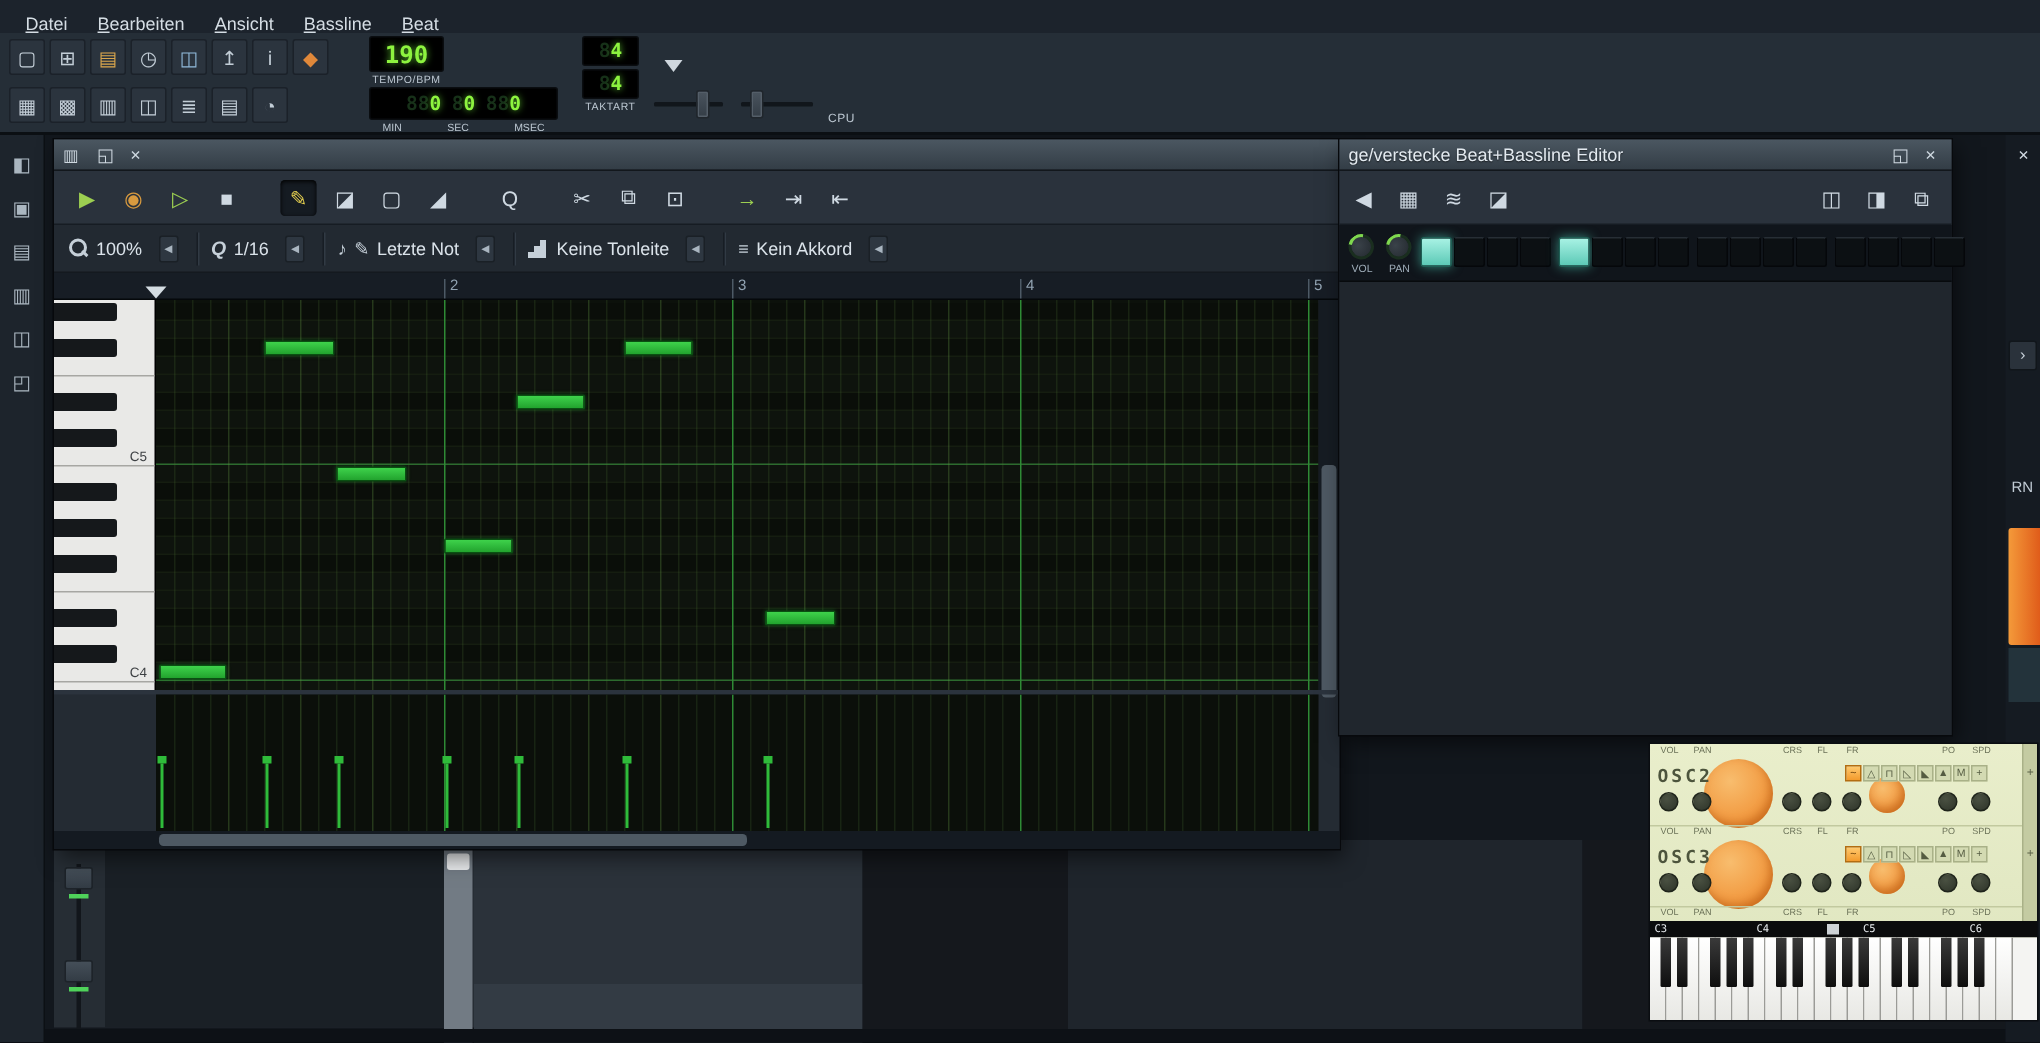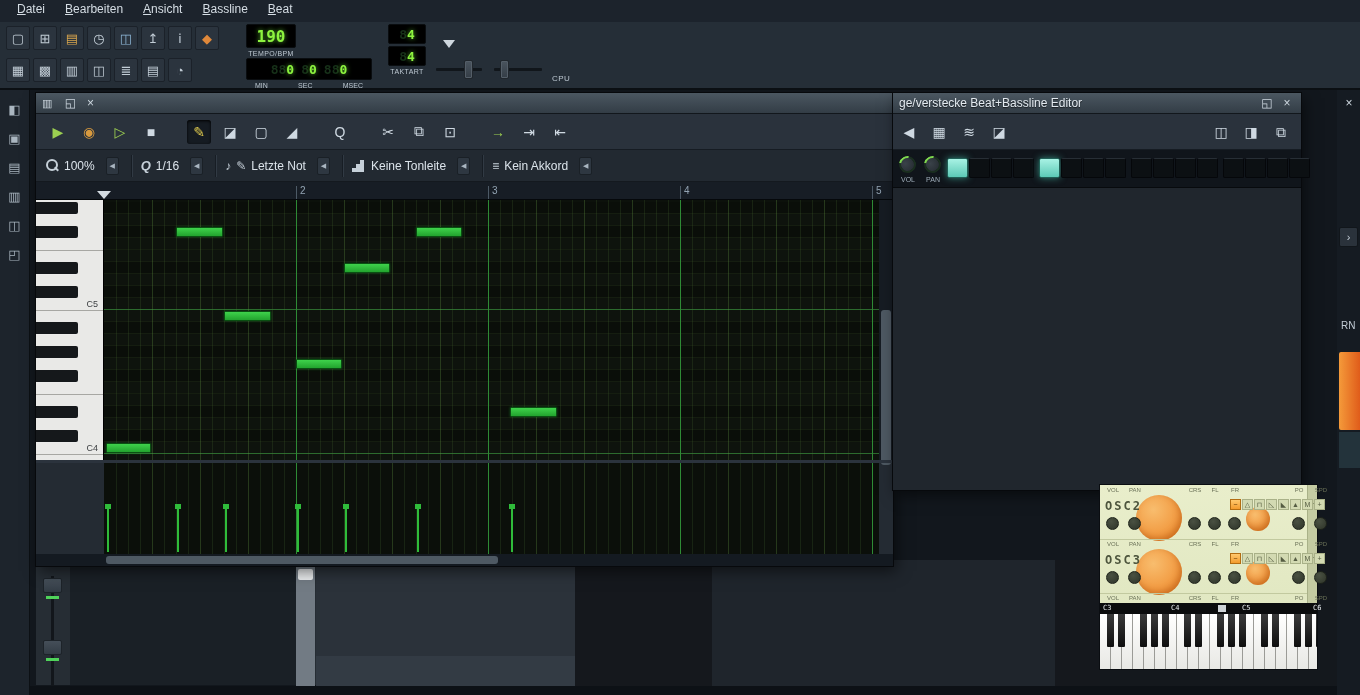--- a/index.html
+++ b/index.html
@@ -1,21 +1,21 @@
 <!DOCTYPE html>
 <html><head>
 <meta charset="utf-8">
 <style>
 *{margin:0;padding:0;box-sizing:border-box}
 html,body{background:#05070a}
 #root{position:relative;width:1360px;height:695px;background:#12171d;overflow:hidden;
   font-family:"Liberation Sans",sans-serif;font-size:12px;color:#d5dde4}
 
 #menubar{position:absolute;left:0;top:0;width:100%;height:26px;background:#1c232c;display:flex;
-  align-items:flex-start;padding-left:8px;gap:2px;border-bottom:1px solid #10151b;z-index:8}
+  align-items:flex-end;padding-left:8px;gap:2px;border-bottom:1px solid #10151b;z-index:8}
 .menu-item{padding:2px 9px;color:#d5dde4;font-size:12px;cursor:default}
 .menu-item::first-letter{text-decoration:underline}
 
 #toolbar{position:absolute;left:0;top:22px;width:100%;height:68px;background:#252e37;border-bottom:2px solid #0b0f13;z-index:8}
 #tb-row1,#tb-row2{position:absolute;display:flex;gap:3px}
 #tb-row1{left:6px;top:4px}#tb-row2{left:6px;top:36px}
 .tbicon{width:24px;height:24px;background:#2b343e;border:1px solid #1b2129;border-radius:2px;color:#c2cdd6;
   font-size:13px;display:flex;align-items:center;justify-content:center}
 .led-box{position:absolute;background:#000;border:1px solid #0a0d10;border-radius:2px;display:flex;
   align-items:center;justify-content:center;font-family:"DejaVu Sans Mono",monospace;font-weight:bold}
@@ -136,21 +136,21 @@
 #ss-tools-right{position:absolute;right:8px;top:6px;display:flex;gap:6px}
 #ss-strip{position:absolute;left:0;top:57px;width:100%;height:38px;background:#10151b;border-bottom:1px solid #070a0d}
 .knob{position:absolute;width:17px;height:17px;border-radius:50%;background:radial-gradient(circle at 40% 35%,#3a4249,#23292f);
   border:2px solid #1a2e1f;border-top-color:#7fd84f;transform:rotate(-35deg)}
 .knob-label{position:absolute;font-size:7px;color:#9fadb9;width:24px;text-align:center}
 #ss-cells{position:absolute;left:54px;top:8px;height:20px;width:380px}
 .scell{position:absolute;top:0;width:21px;height:20px;background:#0c1013;border:1px solid #05070a;border-top-color:#272e35;border-radius:2px}
 .scell.on{background:linear-gradient(#a8f2e4,#5cc9b6);border-color:#1f5f55;box-shadow:0 0 7px rgba(80,220,195,.55)}
 #ss-body{position:absolute;left:0;top:95px;width:100%;bottom:0;background:#20262d}
 
-#plugin{position:absolute;left:1100px;top:485px;width:217px;height:184px;background:linear-gradient(#e9eecb,#dde4bd);
+#plugin{position:absolute;left:1100px;top:496px;width:258px;height:184px;background:linear-gradient(#e9eecb,#dde4bd);
   box-shadow:0 0 0 1px #0a0d11;z-index:6}
 #plug-rows{position:absolute;left:0;top:0;width:100%;height:118px}
 .plug-sep{position:absolute;left:0;width:100%;height:1px;background:#c2c99f;z-index:2}
 .plabel2{position:absolute;font-size:6px;color:#6b7258;width:22px;text-align:center;z-index:3}
 .osc-title{position:absolute;left:5px;font-family:"DejaVu Sans Mono",monospace;font-size:12px;font-weight:bold;
   color:#4c543c;letter-spacing:2px;z-index:3}
 .pknob{position:absolute;width:13px;height:13px;border-radius:50%;background:radial-gradient(circle at 38% 32%,#4a5142,#2e3429);
   border:1px solid #1f241b;z-index:3}
 .blob{position:absolute;border-radius:50%;background:radial-gradient(circle at 38% 32%,#f8bd6e,#ee8424);
   box-shadow:inset -2px -3px 6px rgba(150,60,0,.4);z-index:1}

